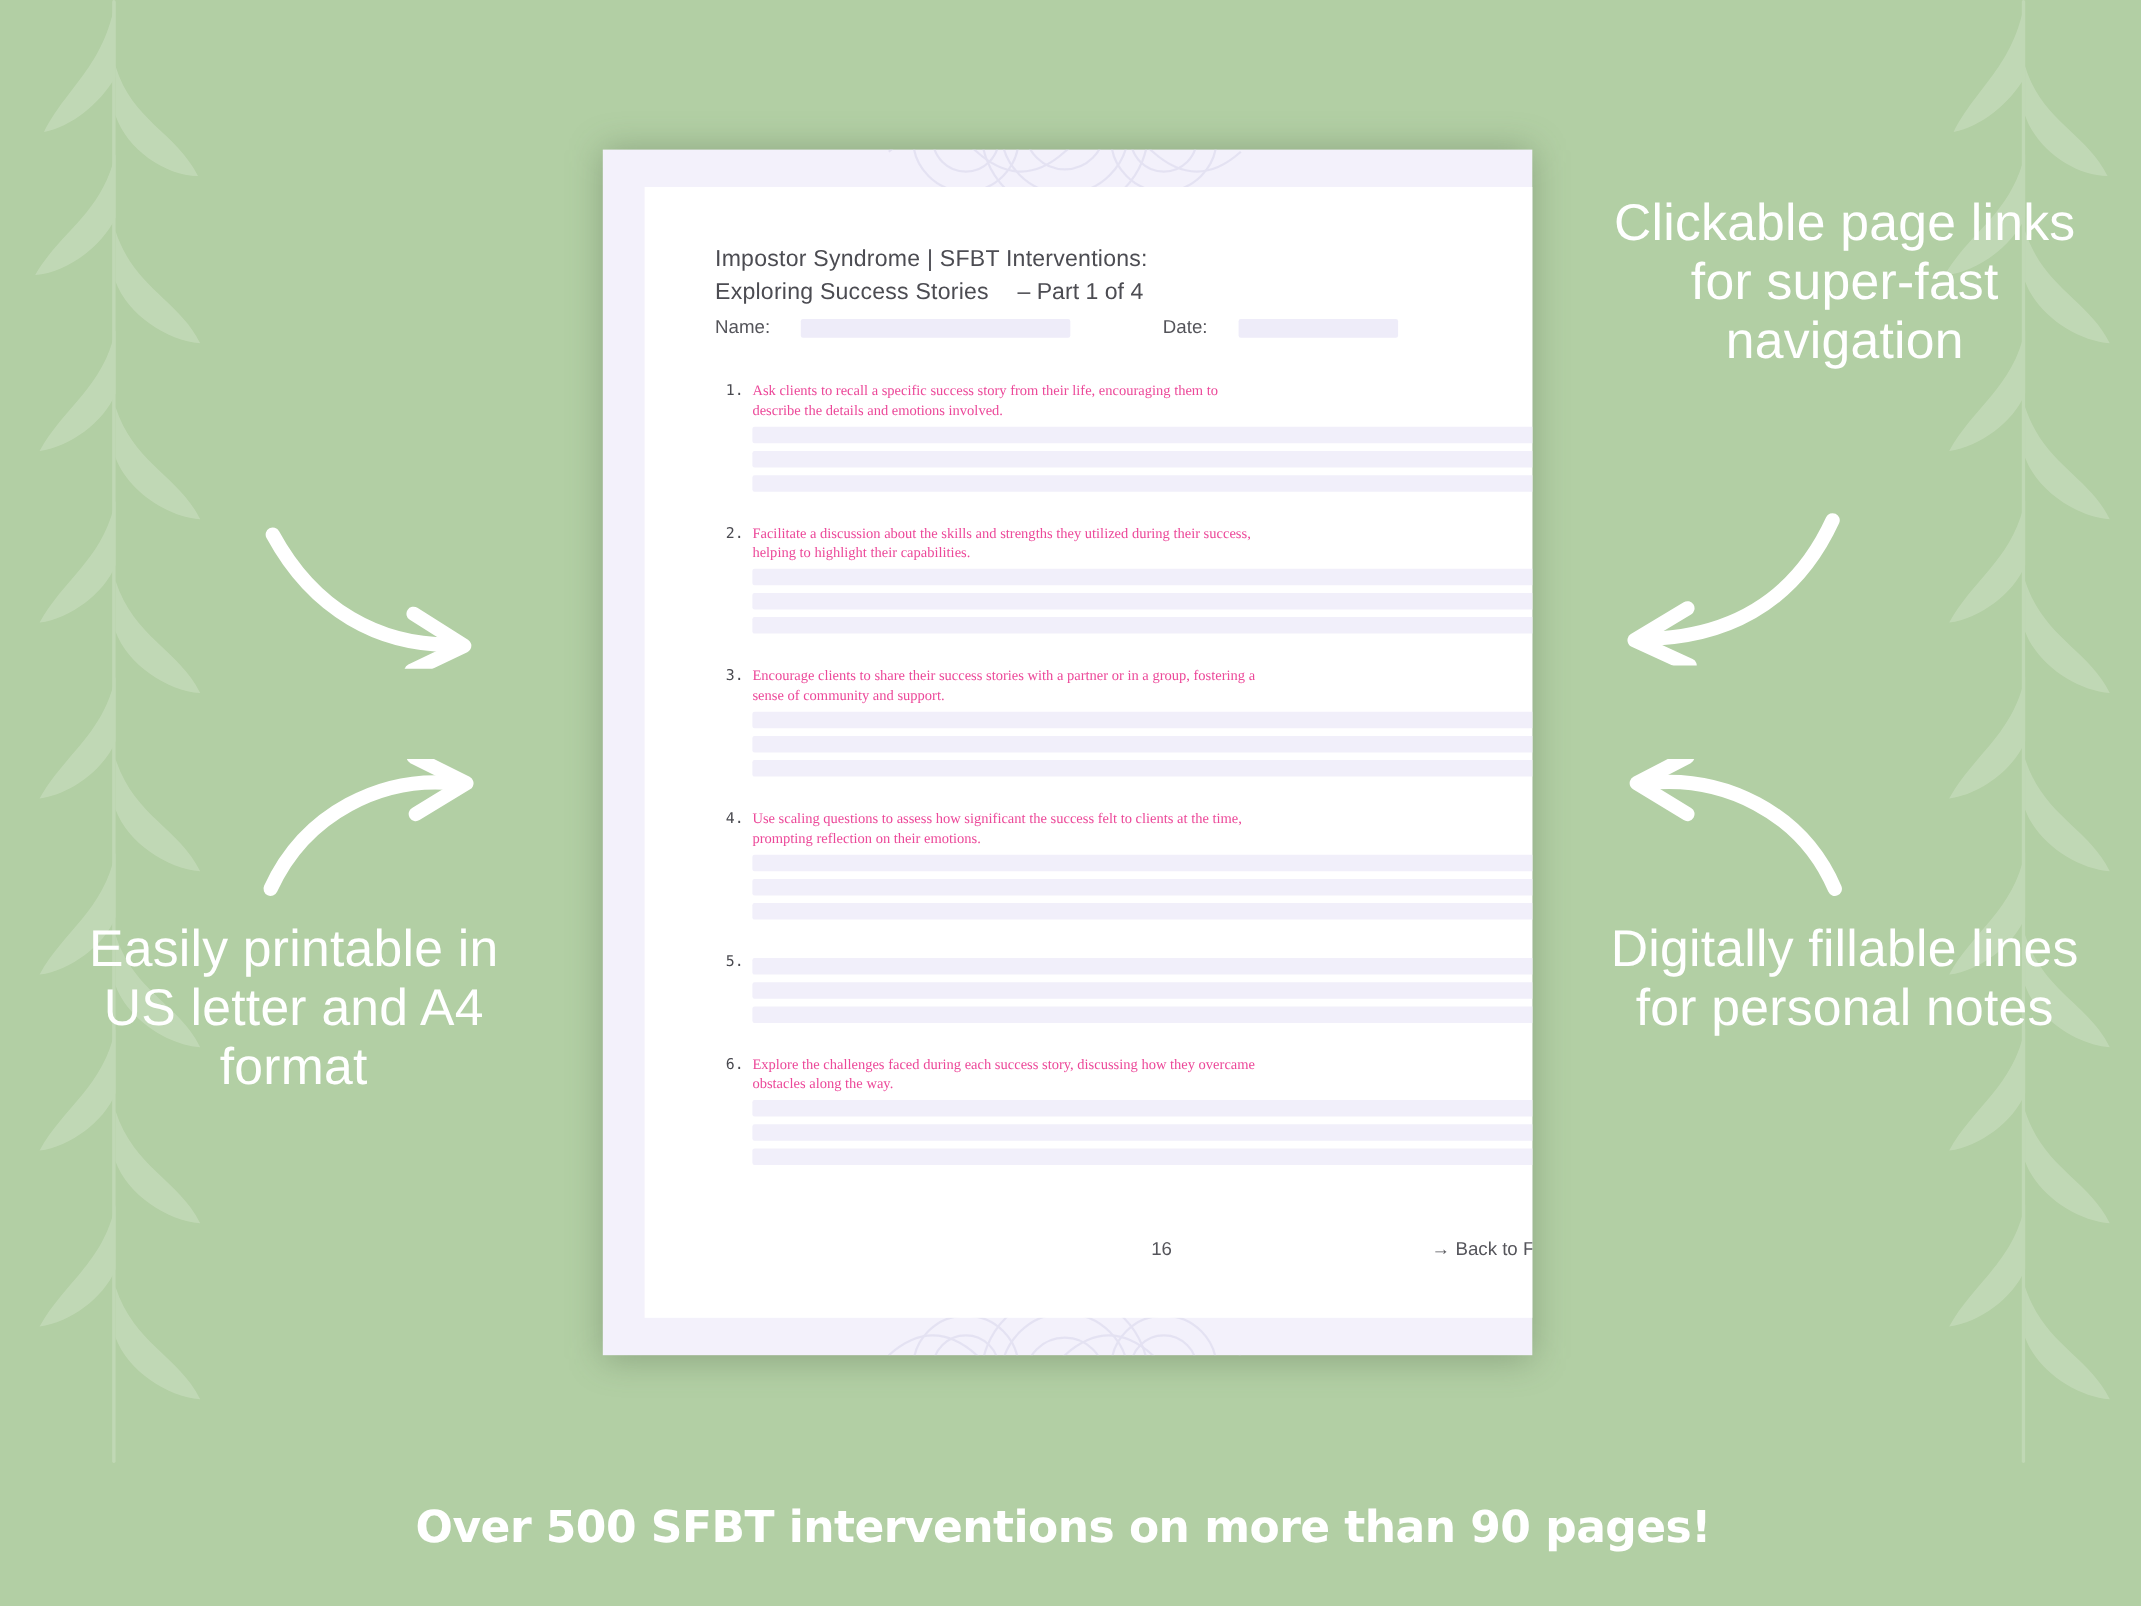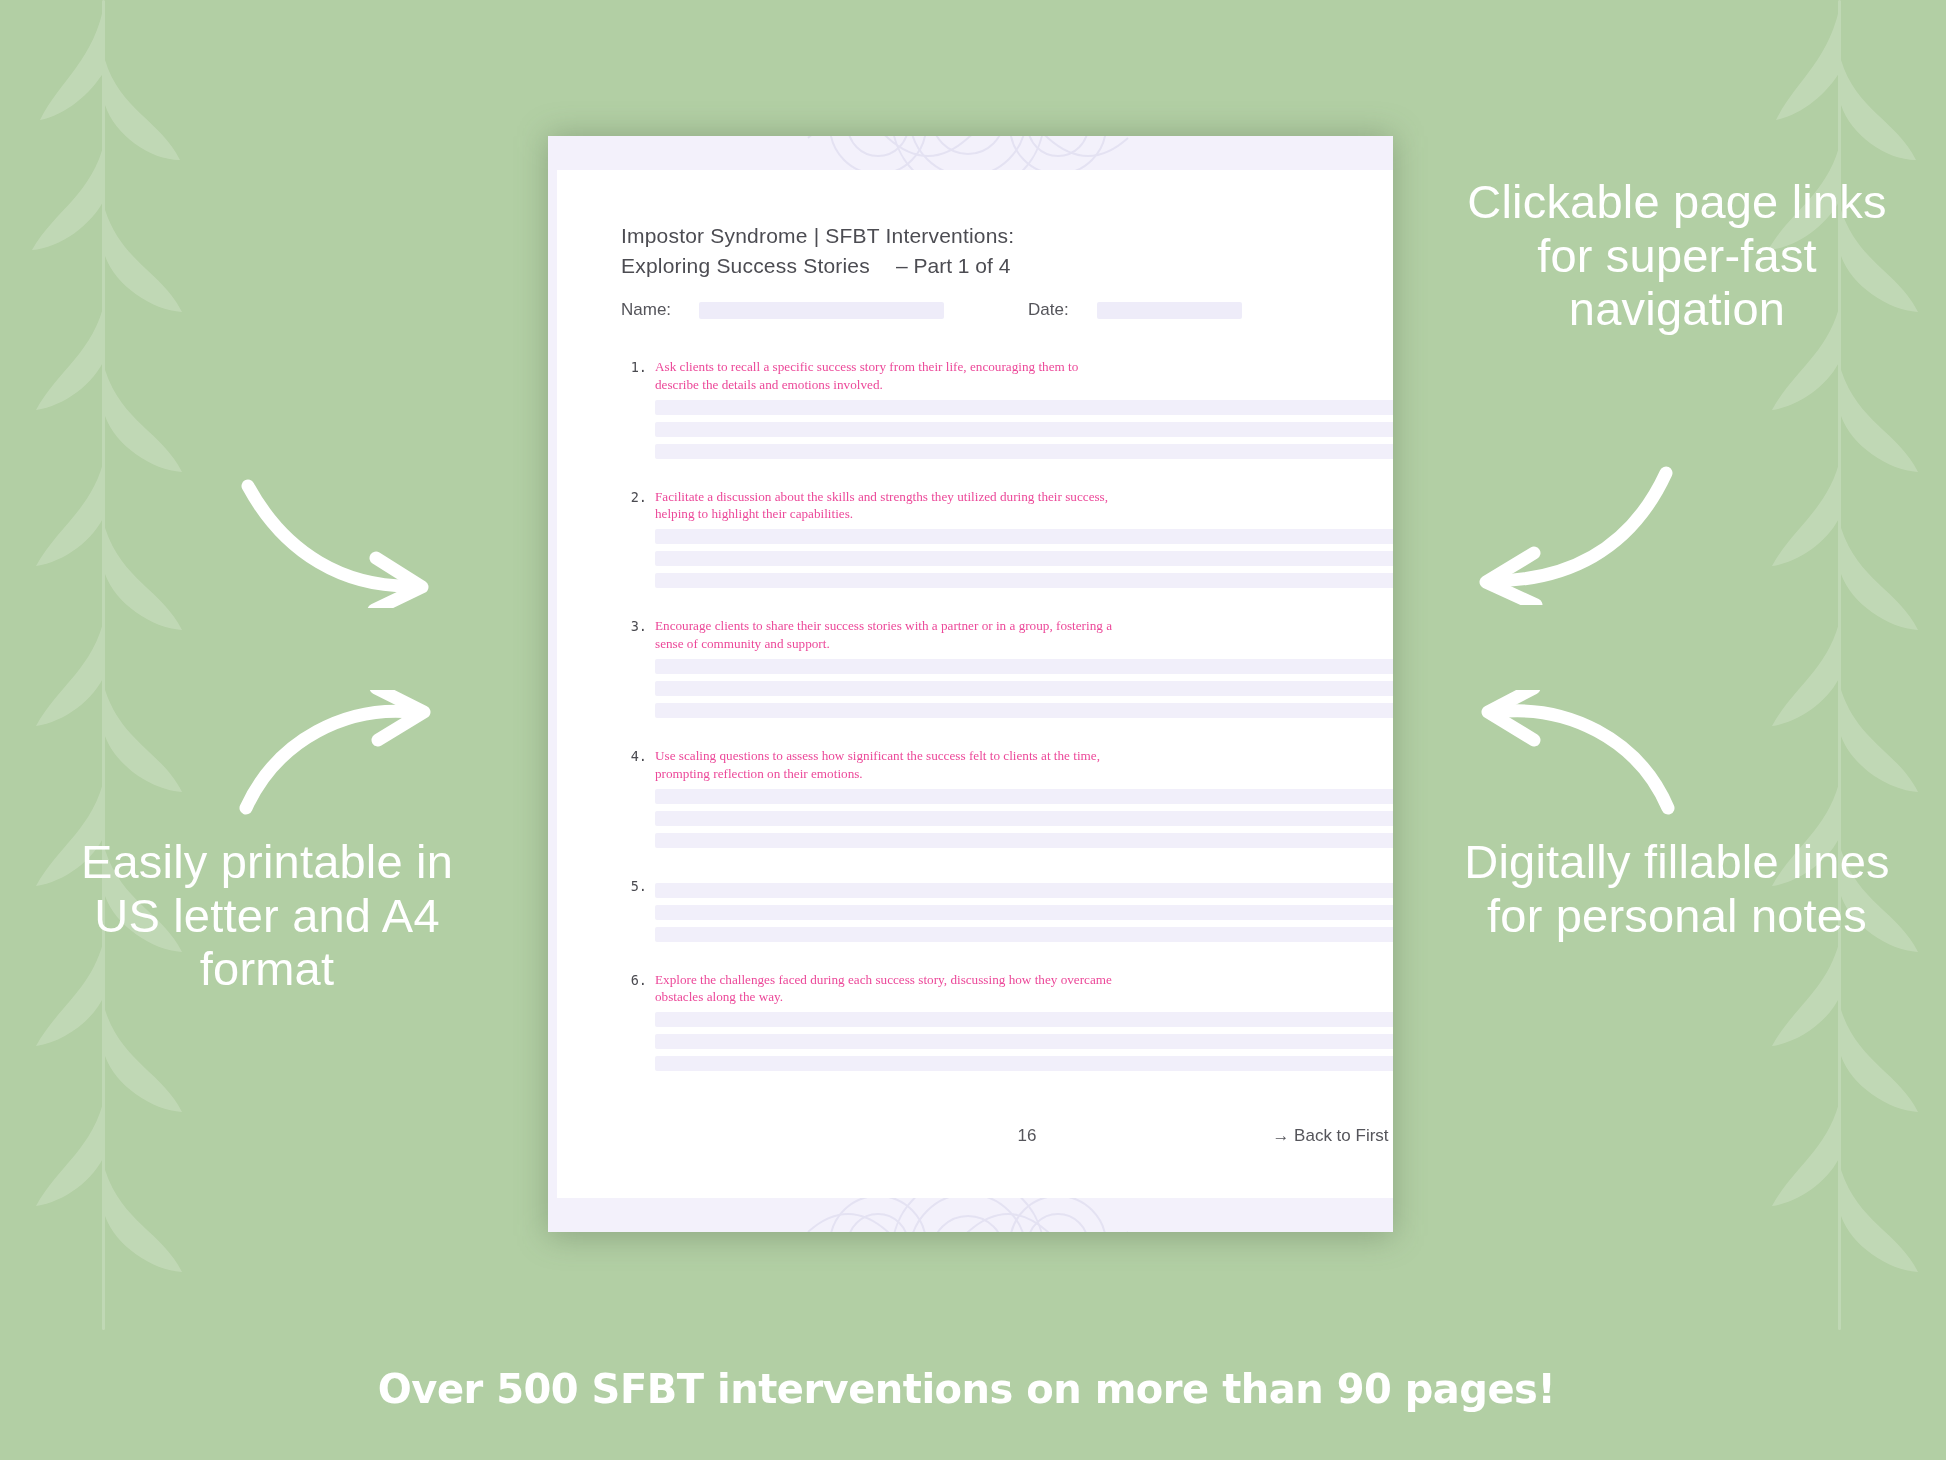--- a/index.html
+++ b/index.html
@@ -78,21 +78,21 @@
   .doc-mandala {
     position: absolute;
     pointer-events: none;
     opacity: 0.55;
   }
   .doc-mandala.top { left: 200px; top: -58px; }
   .doc-mandala.bottom { left: 200px; bottom: -62px; }
 
   .page {
     position: absolute;
-    left: 9px;
+    left: 38px;
     top: 34px;
     width: 924px;
     height: 1028px;
     background: #ffffff;
   }
 
   .page-inner {
     position: absolute;
     left: 64px;
     top: 54px;
@@ -111,21 +111,21 @@
     gap: 26px;
   }
   .doc-part {
     font-size: 21px;
     color: #4c4c52;
   }
 
   .meta-row {
     display: flex;
     align-items: center;
-    margin-top: 22px;
+    margin-top: 10px;
     gap: 28px;
   }
   .meta-label {
     font-size: 17px;
     color: #54545a;
   }
   .meta-field {
     height: 17px;
     background: #eeecf9;
     border-radius: 2px;

